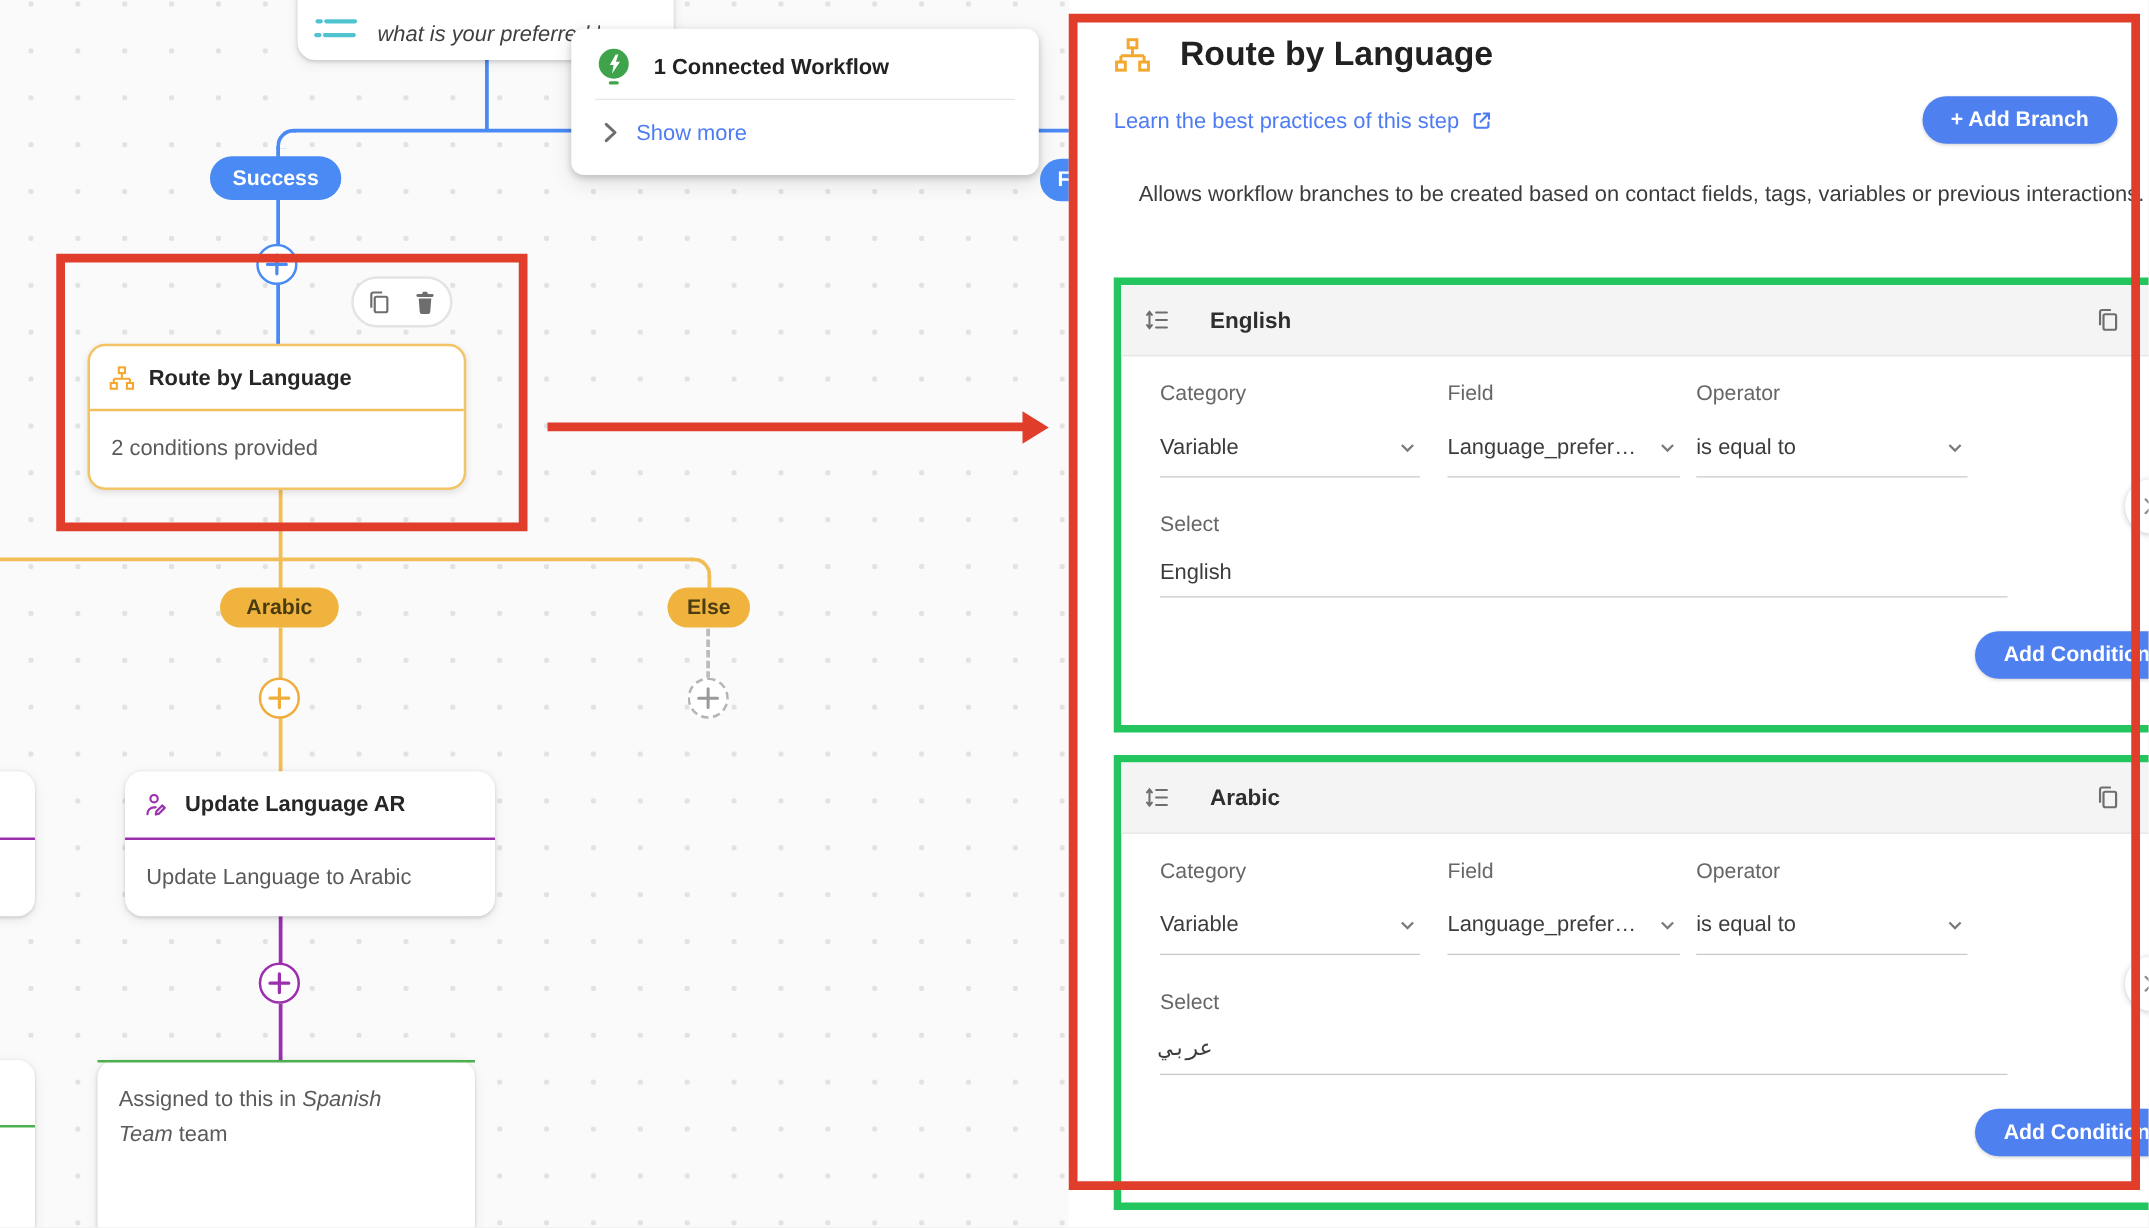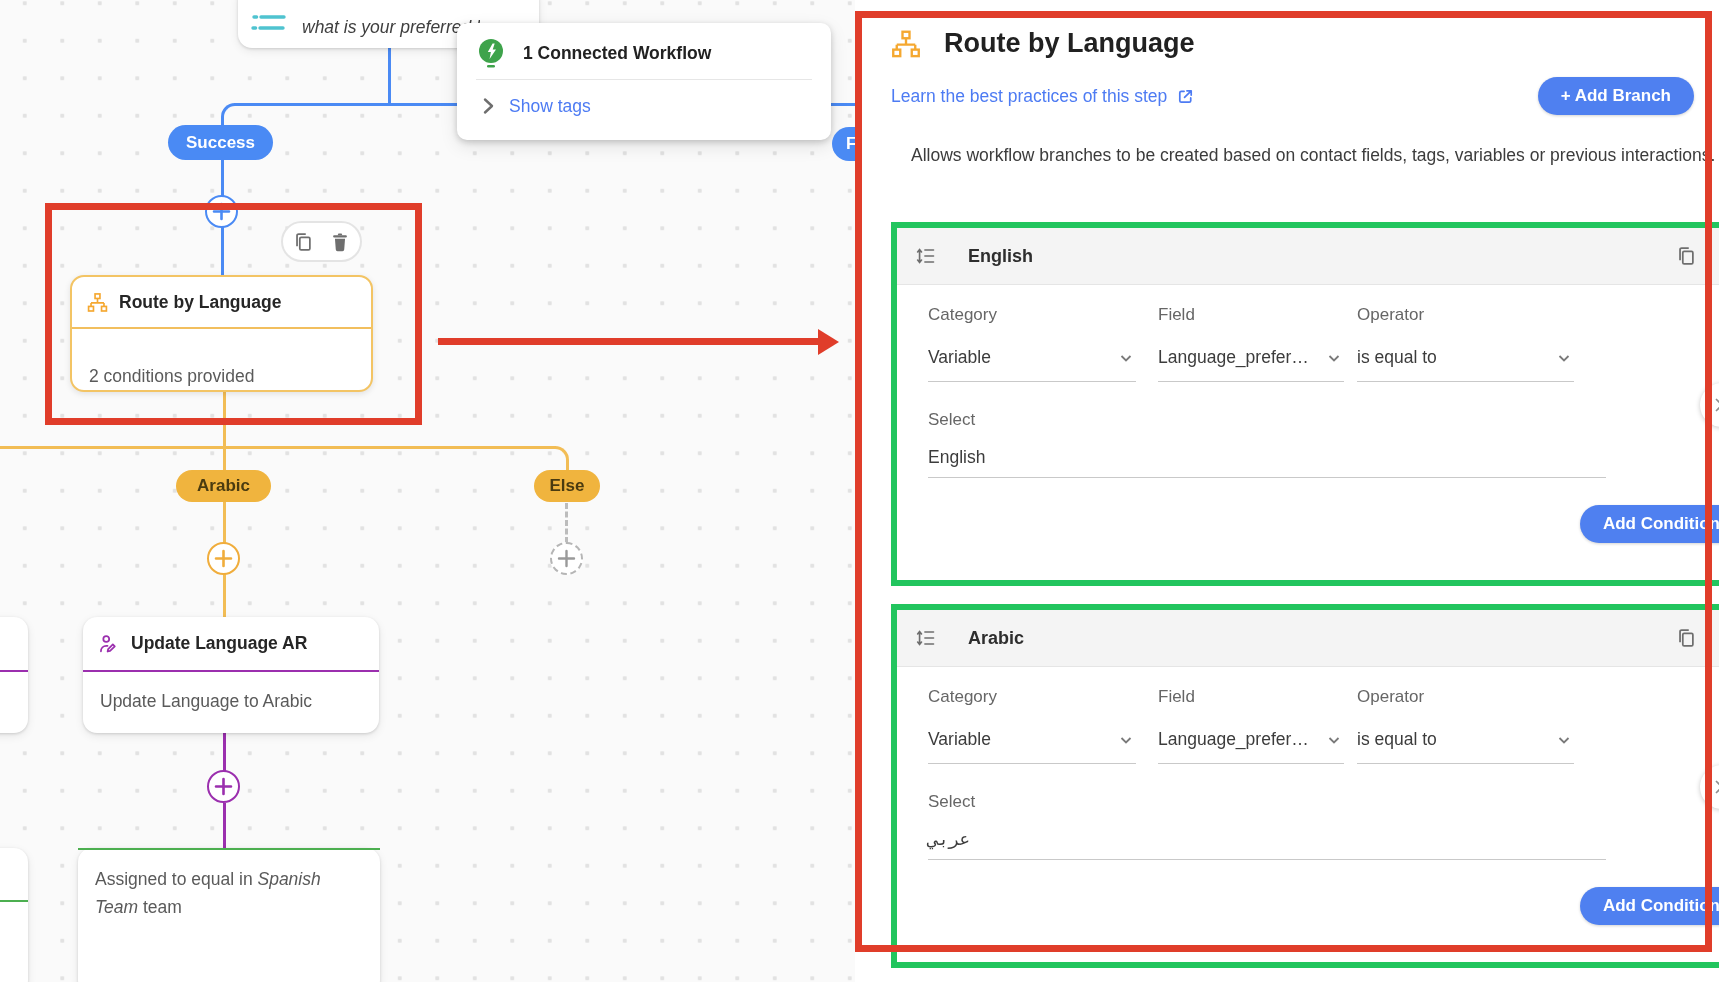--- a/index.html
+++ b/index.html
@@ -140,21 +140,21 @@
       </span>
       <span class="tt-title">1 Connected Workflow</span>
     </div>
     <div class="tt-div"></div>
     <div class="tt-row2">
       <span>
         <svg width="20" height="22" viewBox="0 0 20 22" fill="none" stroke="#6e6e6e" stroke-width="2.4" stroke-linecap="round" stroke-linejoin="round">
           <path d="M7 4.5l7 6.5-7 6.5"></path>
         </svg>
       </span>
-      <span class="tt-link">Show tags</span>
+      <span class="tt-link">Show more</span>
     </div>
   </div>
 
   <div class="badge badge-blue" style="left:168px;top:125px;width:105px;height:35px;">Success</div>
   <div class="badge badge-blue" style="left:832px;top:127px;width:48px;height:34px;justify-content:flex-start;padding-left:14px;z-index:4;">F</div>
 
   <div class="pcircle pc-blue" style="left:205px;top:195px;">
     <svg width="19" height="19" viewBox="0 0 19 19" stroke="#4a8af4" stroke-width="2.6" stroke-linecap="round">
         <path d="M9.5 2v15M2 9.5h15"></path>
       </svg>
@@ -201,42 +201,42 @@
         <svg width="21" height="21" viewBox="0 0 24 24" fill="none" stroke="#f5a830" stroke-width="1.9">
           <rect x="9.2" y="2.2" width="5.6" height="5.2"></rect>
             <path d="M12 7.4v5.1M4.6 12.5h14.8M4.6 12.5v4M19.4 12.5v4"></path>
           <rect x="1.8" y="16.5" width="5.6" height="5.2"></rect>
             <rect x="16.6" y="16.5" width="5.6" height="5.2"></rect>
         </svg>
       </span>
       <span class="node-title">Route by Language</span>
     </div>
     <div class="divider" style="background:#f2bf5e;"></div>
-    <div class="node-body" style="padding-top:33px;">2 conditions provided</div>
-  </div>
-
-  <div class="card" style="left:83px;top:617px;width:296px;height:116px;">
+    <div class="node-body" style="padding-top:15px;">2 conditions provided</div>
+  </div>
+
+  <div class="card" style="left:100px;top:617px;width:296px;height:116px;">
     <div class="node-head" style="height:53px;">
       <span>
         <svg width="22" height="22" viewBox="0 0 24 24" fill="none" stroke="#9b2fae" stroke-width="1.9" stroke-linecap="round" stroke-linejoin="round">
           <circle cx="9" cy="6.5" r="3.2"></circle>
             <path d="M3.2 20c0-3.6 2.6-6 5.8-6h1.4"></path>
           <path d="M13.2 19.6l-2.7.6.6-2.7 5.1-5.1 2.1 2.1z"></path>
         </svg>
       </span>
       <span class="node-title">Update Language AR</span>
     </div>
     <div class="divider" style="background:#9b2fae;"></div>
     <div class="node-body">Update Language to Arabic</div>
   </div>
 
   <div class="card" style="left:78px;top:848px;width:302px;height:146px;">
     <div class="divider" style="background:#4caf50;"></div>
     <div class="node-body" style="width:262px;">
-      <span>Assigned to equal in </span><span class="it">Spanish Team</span><span> team</span>
+      <span>Assigned to this in </span><span class="it">Spanish Team</span><span> team</span>
     </div>
   </div>
 
   <div class="partial-card" style="top:617px;height:116px;">
     <div class="partial-div" style="top:53px;background:#9b2fae;"></div>
   </div>
   <div class="partial-card" style="top:848px;height:146px;">
     <div class="partial-div" style="top:52px;background:#4caf50;"></div>
   </div>
 

